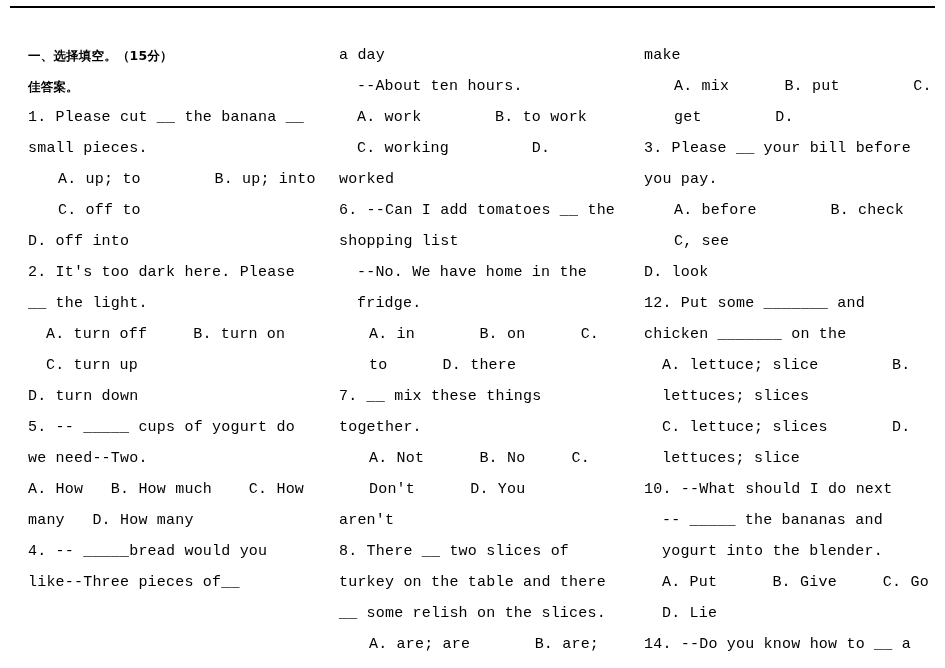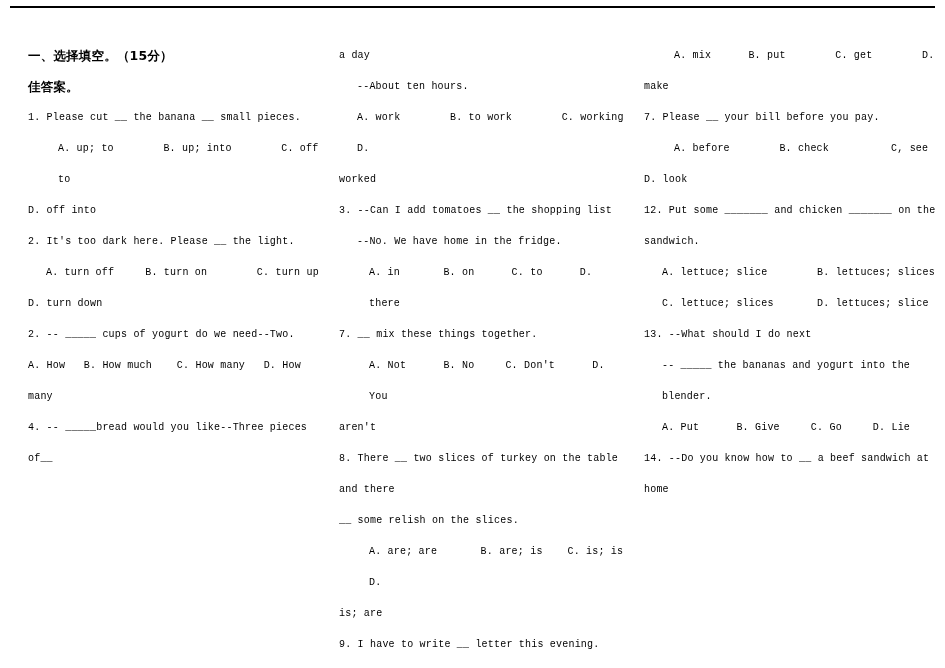--- a/index.html
+++ b/index.html
@@ -38,21 +38,21 @@
     align-items: flex-start;
   }
   .col {
     box-sizing: border-box;
   }
   .col1 { width: 325px; padding-left: 28px; padding-right: 6px; }
   .col2 { width: 305px; padding-left: 14px; padding-right: 6px; }
   .col3 { width: 315px; padding-left: 14px; padding-right: 8px; }
 
   .line {
-    font-size: 10px;
+    font-size: 15px;
     line-height: 31px;
     white-space: pre-wrap;
     letter-spacing: 0.2px;
   }
   .line.cn {
     font-family: "DejaVu Sans", sans-serif;
     font-size: 12.5px;
     font-weight: bold;
   }
   .line.indent1 { padding-left: 18px; }
@@ -68,56 +68,55 @@
 
     <div class="col col1">
       <div class="line cn">一、选择填空。（15分）</div>
       <div class="line cn">佳答案。</div>
       <div class="line">1. Please cut __ the banana __ small pieces.</div>
       <div class="line indent2">A. up; to        B. up; into        C. off to</div>
       <div class="line">D. off into</div>
       <div class="line">2. It's too dark here. Please __ the light.</div>
       <div class="line indent1">A. turn off     B. turn on        C. turn up</div>
       <div class="line">D. turn down</div>
-      <div class="line">2. -- _____ cups of yogurt do we need--Two.</div>
+      <div class="line">5. -- _____ cups of yogurt do we need--Two.</div>
       <div class="line">A. How   B. How much    C. How many   D. How many</div>
       <div class="line">4. -- _____bread would you like--Three pieces of__</div>
 
     </div>
 
     <div class="col col2">
       <div class="line">a day</div>
       <div class="line indent1">--About ten hours.</div>
       <div class="line indent1">A. work        B. to work        C. working         D.</div>
       <div class="line">worked</div>
-      <div class="line">3. --Can I add tomatoes __ the shopping list</div>
+      <div class="line">6. --Can I add tomatoes __ the shopping list</div>
       <div class="line indent1">--No. We have home in the fridge.</div>
       <div class="line indent2">A. in       B. on      C. to      D. there</div>
       <div class="line">7. __ mix these things together.</div>
       <div class="line indent2">A. Not      B. No     C. Don't      D. You</div>
       <div class="line">aren't</div>
       <div class="line">8. There __ two slices of turkey on the table and there</div>
       <div class="line">__ some relish on the slices.</div>
       <div class="line indent2">A. are; are       B. are; is    C. is; is    D.</div>
       <div class="line">is; are</div>
       <div class="line">9. I have to write __ letter this evening.</div>
 
     </div>
 
     <div class="col col3">
+      <div class="line">make</div>
       <div class="line indent2">A. mix      B. put        C. get        D.</div>
-      <div class="line">make</div>
-      <div class="line">7. Please __ your bill before you pay.</div>
+      <div class="line">3. Please __ your bill before you pay.</div>
       <div class="line indent2">A. before        B. check          C, see</div>
       <div class="line">D. look</div>
       <div class="line">12. Put some _______ and chicken _______ on the</div>
-      <div class="line">sandwich.</div>
       <div class="line indent1">A. lettuce; slice        B. lettuces; slices</div>
       <div class="line indent1">C. lettuce; slices       D. lettuces; slice</div>
-      <div class="line">13. --What should I do next</div>
+      <div class="line">10. --What should I do next</div>
       <div class="line indent1">-- _____ the bananas and yogurt into the blender.</div>
       <div class="line indent1">A. Put      B. Give     C. Go     D. Lie</div>
       <div class="line">14. --Do you know how to __ a beef sandwich at home</div>
 
     </div>
 
   </div>
 </div>
 
 </body></html>

